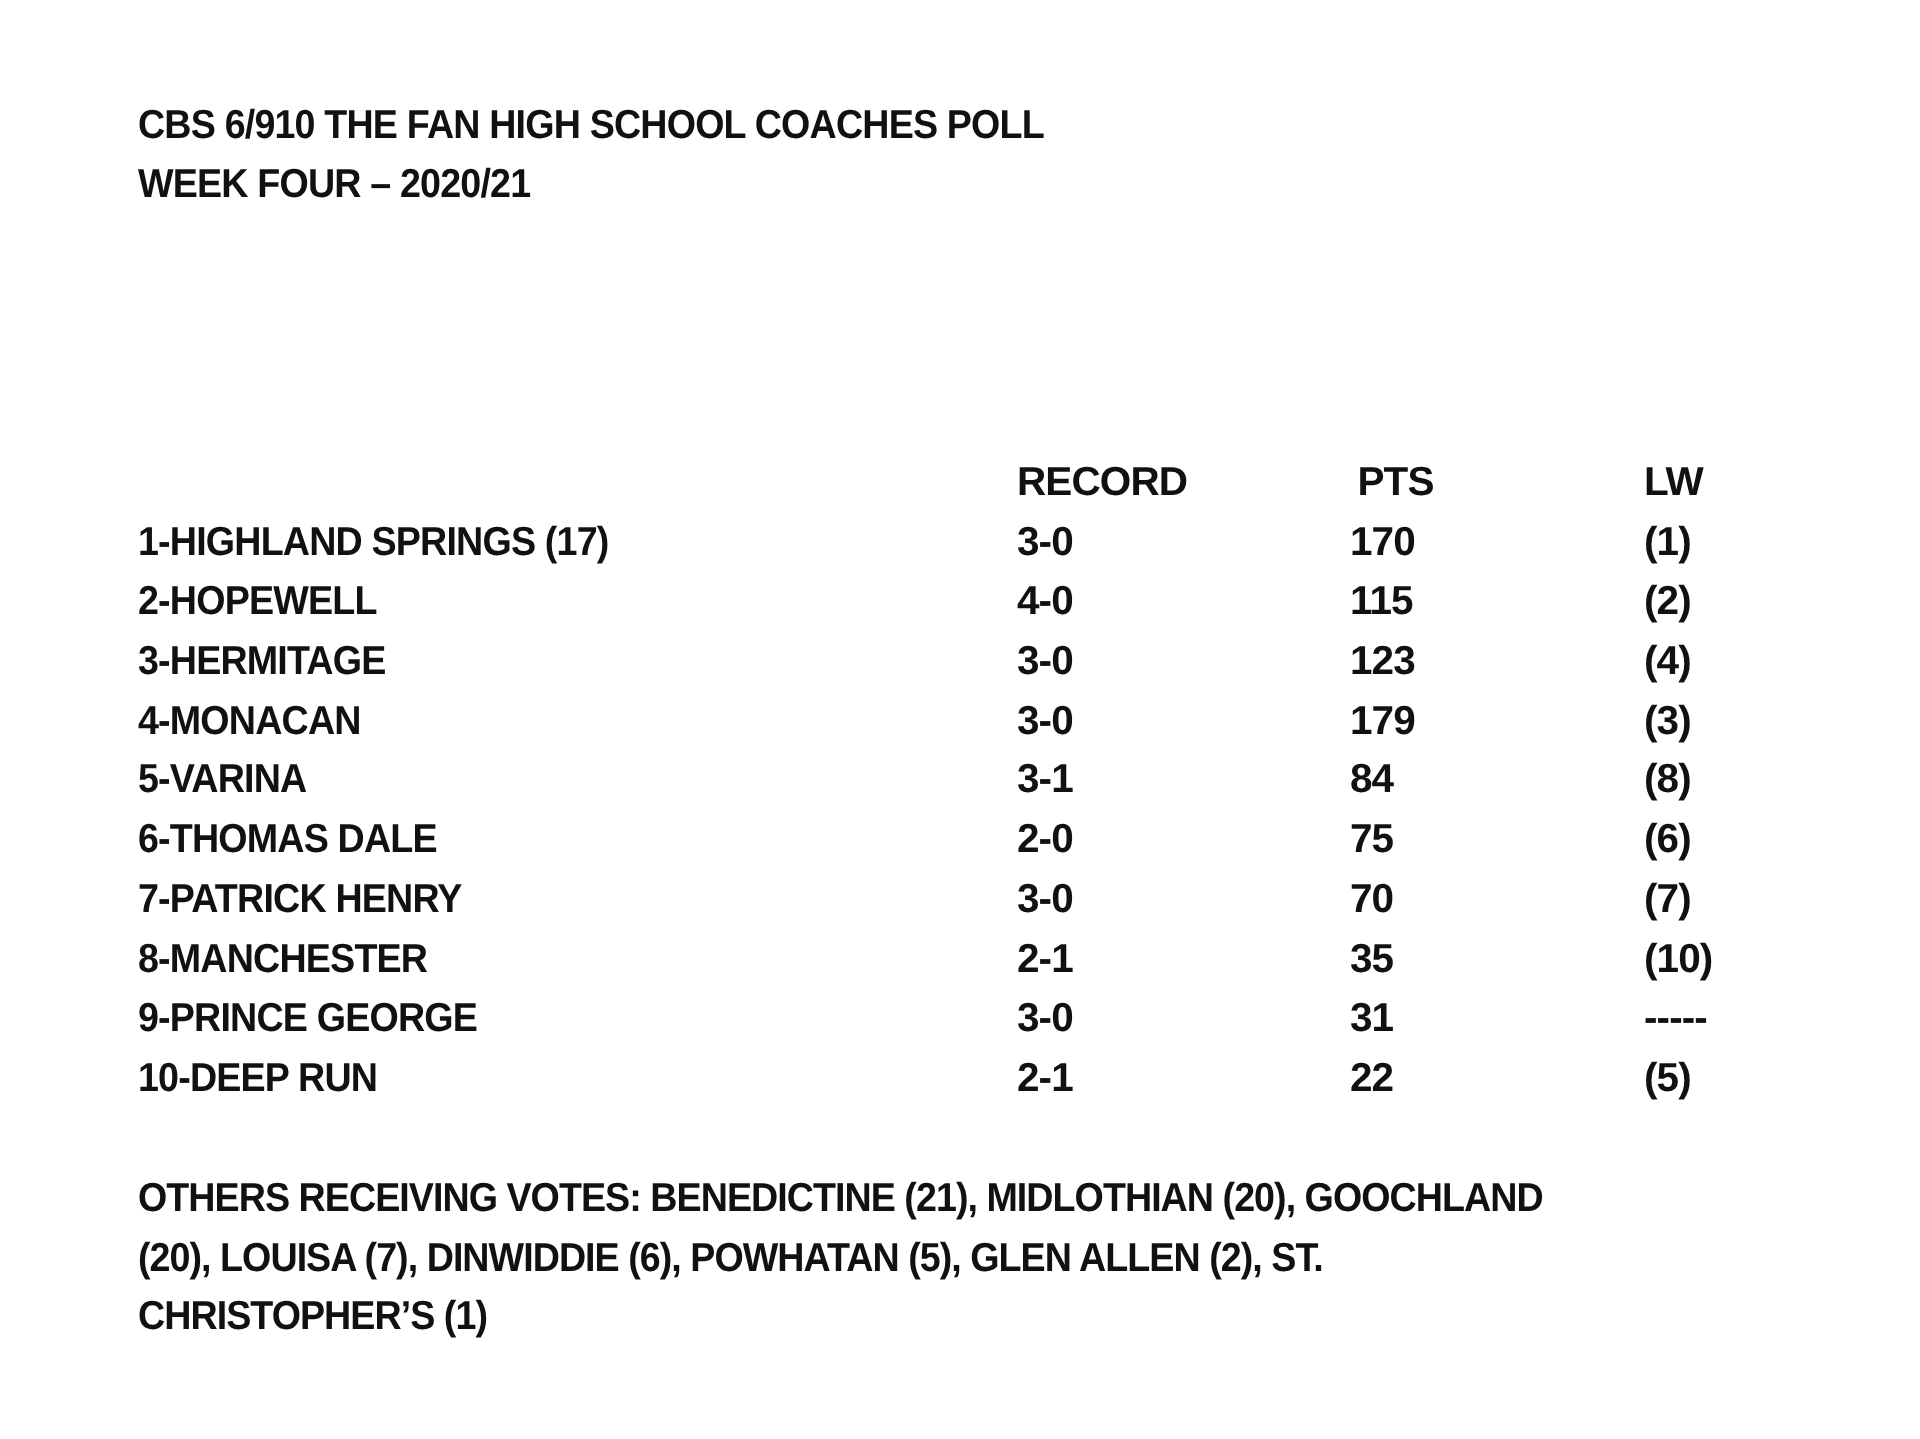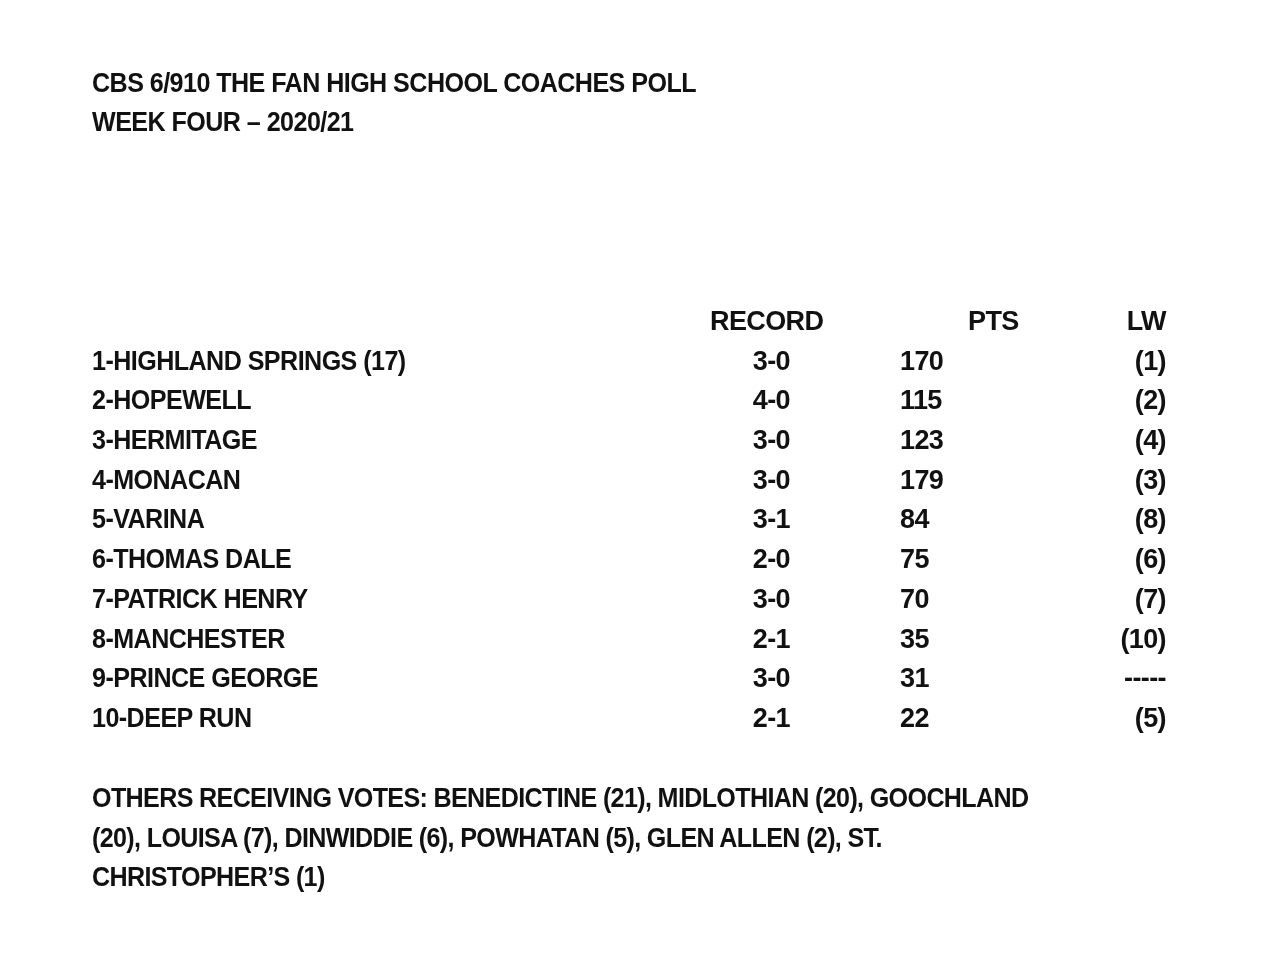--- a/index.html
+++ b/index.html
@@ -40,25 +40,25 @@
       font-size: 27px;
       line-height: 39.7px;
     }
     .cell {
       position: absolute;
       top: 0;
       white-space: nowrap;
       letter-spacing: -0.6px;
     }
     .c-team { left: 92px; transform: scaleX(0.93); transform-origin: left center; }
-    .c-record { left: 678px; width: 112px; text-align: right; }
+    .c-record { left: 678px; width: 112px; text-align: left; }
     .c-pts { left: 900px; width: 78px; text-align: left; }
-    .c-lw { left: 1096px; width: 70px; text-align: right; }
-    .header .c-pts { left: 968px; width: 50px; text-align: right; }
-    .header .c-record { text-align: right; margin-left: 32px; }
+    .c-lw { left: 1096px; width: 70px; text-align: left; }
+    .header .c-pts { left: 905px; width: 50px; text-align: right; }
+    .header .c-record { text-align: right; }
 
     .others {
       position: absolute;
       left: 92px;
       top: 779px;
       width: 1140px;
       font-size: 27px;
       line-height: 39.5px;
       letter-spacing: -0.7px;
       transform: scaleX(0.93);

